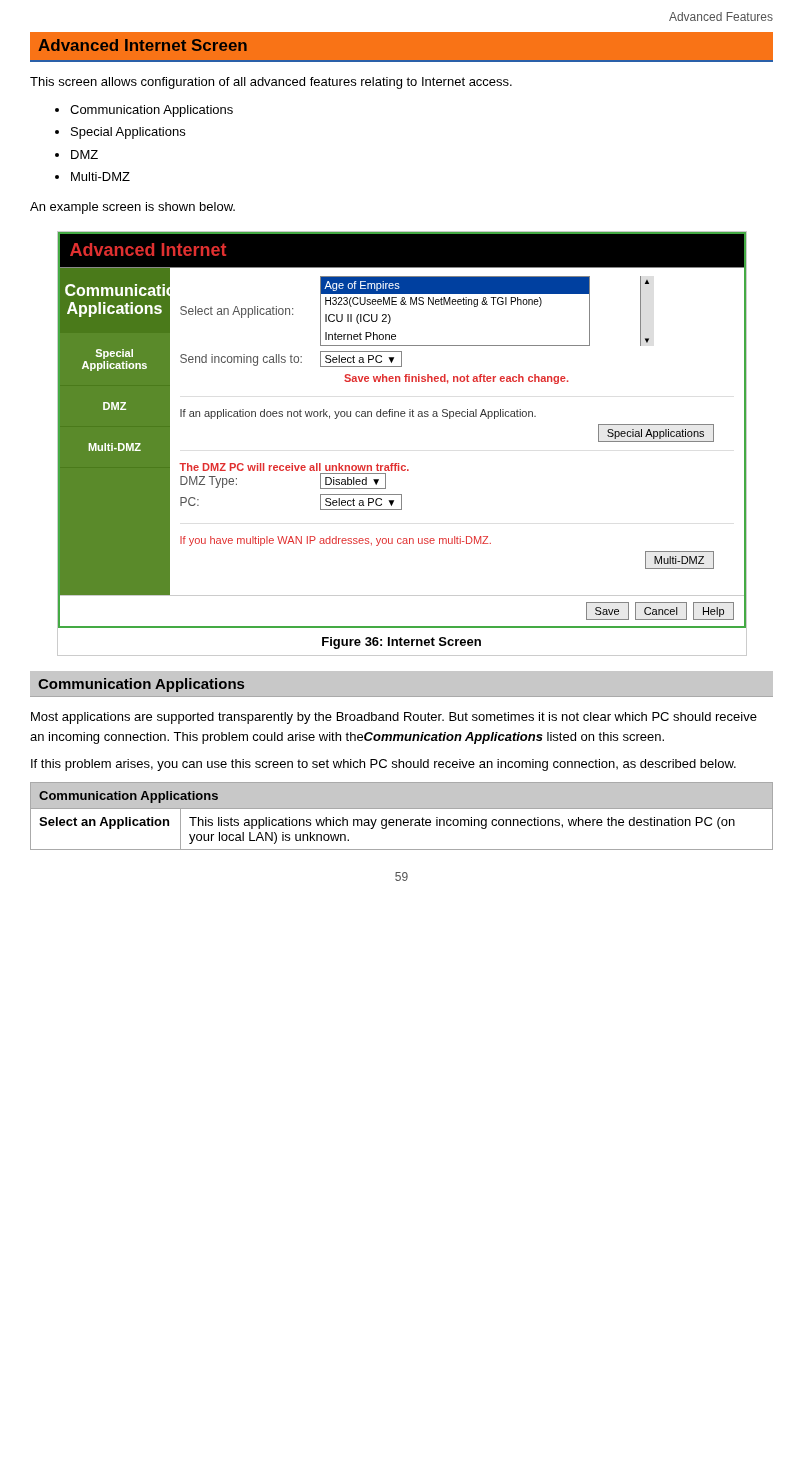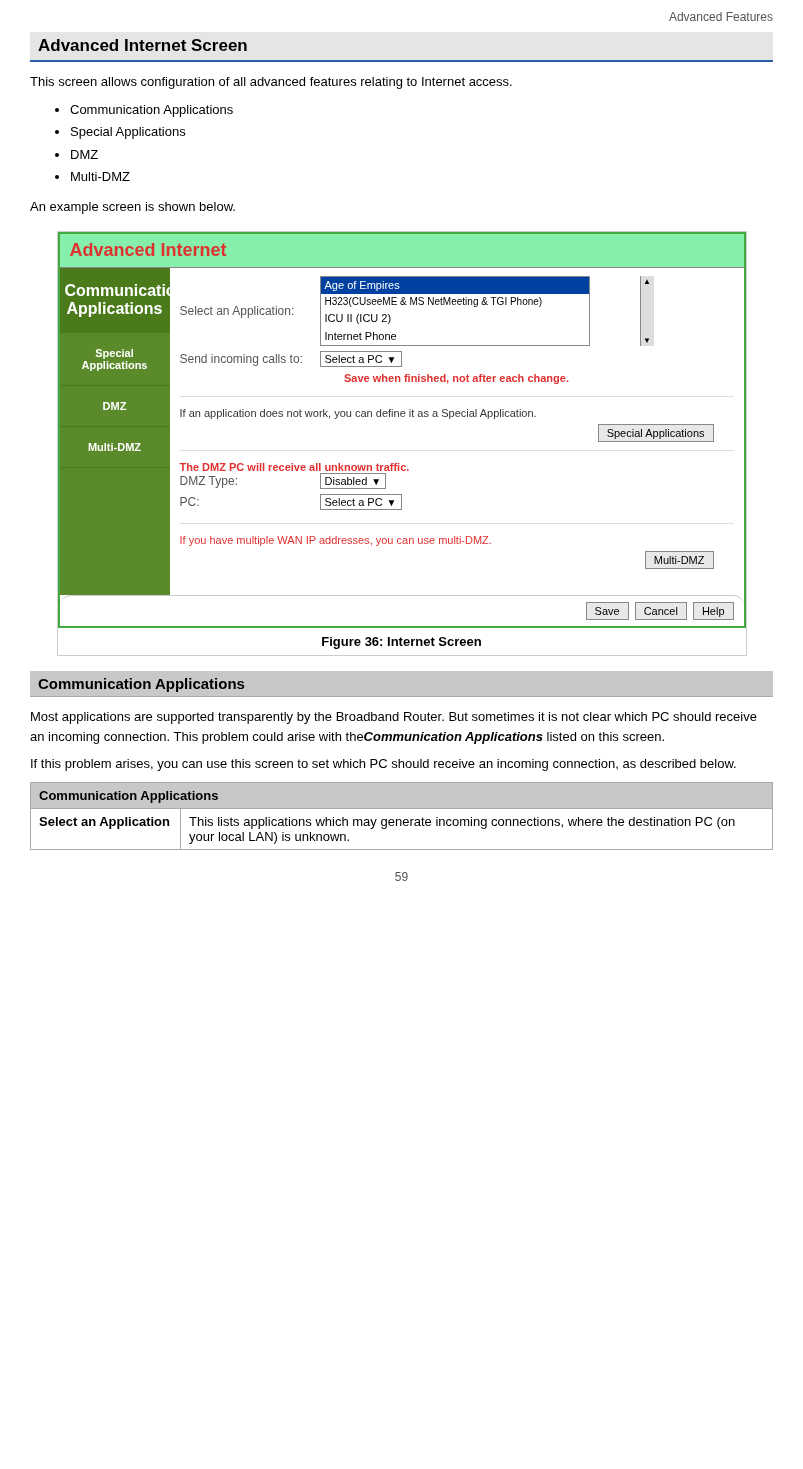--- a/index.html
+++ b/index.html
@@ -16,21 +16,21 @@
     
     .page-header {
       text-align: right;
       font-size: 12px;
       color: #555;
       margin-bottom: 8px;
     }
 
     
     .section-heading {
-      background-color: #e5e5e5;
+      background-color: #f97316;
       color: #000;
       font-size: 17px;
       font-weight: bold;
       padding: 4px 8px;
       margin-bottom: 10px;
       border-bottom: 2px solid #2a60a9;
     }
 
     .section-heading-gray {
       background-color: #c8c8c8;
@@ -68,21 +68,21 @@
     }
 
     
     .adv-internet {
       border: 2px solid #4a4;
       width: 100%;
       background: #fff;
     }
 
     .adv-internet-header {
-      background: #86efac;
+      background: #000000;
       padding: 6px 10px;
     }
 
     .adv-internet-title {
       font-size: 18px;
       font-weight: bold;
       color: #e03030;
     }
 
     .adv-internet-body {
@@ -208,21 +208,20 @@
       font-size: 11px;
       cursor: pointer;
     }
 
     .bottom-buttons {
       display: flex;
       justify-content: flex-end;
       gap: 6px;
       padding: 6px 10px;
       border-top: 1px solid #ccc;
-      border-radius: 11px;
     }
 
     .figure-caption {
       text-align: center;
       font-weight: bold;
       font-size: 13px;
       padding: 6px;
     }
 
     

